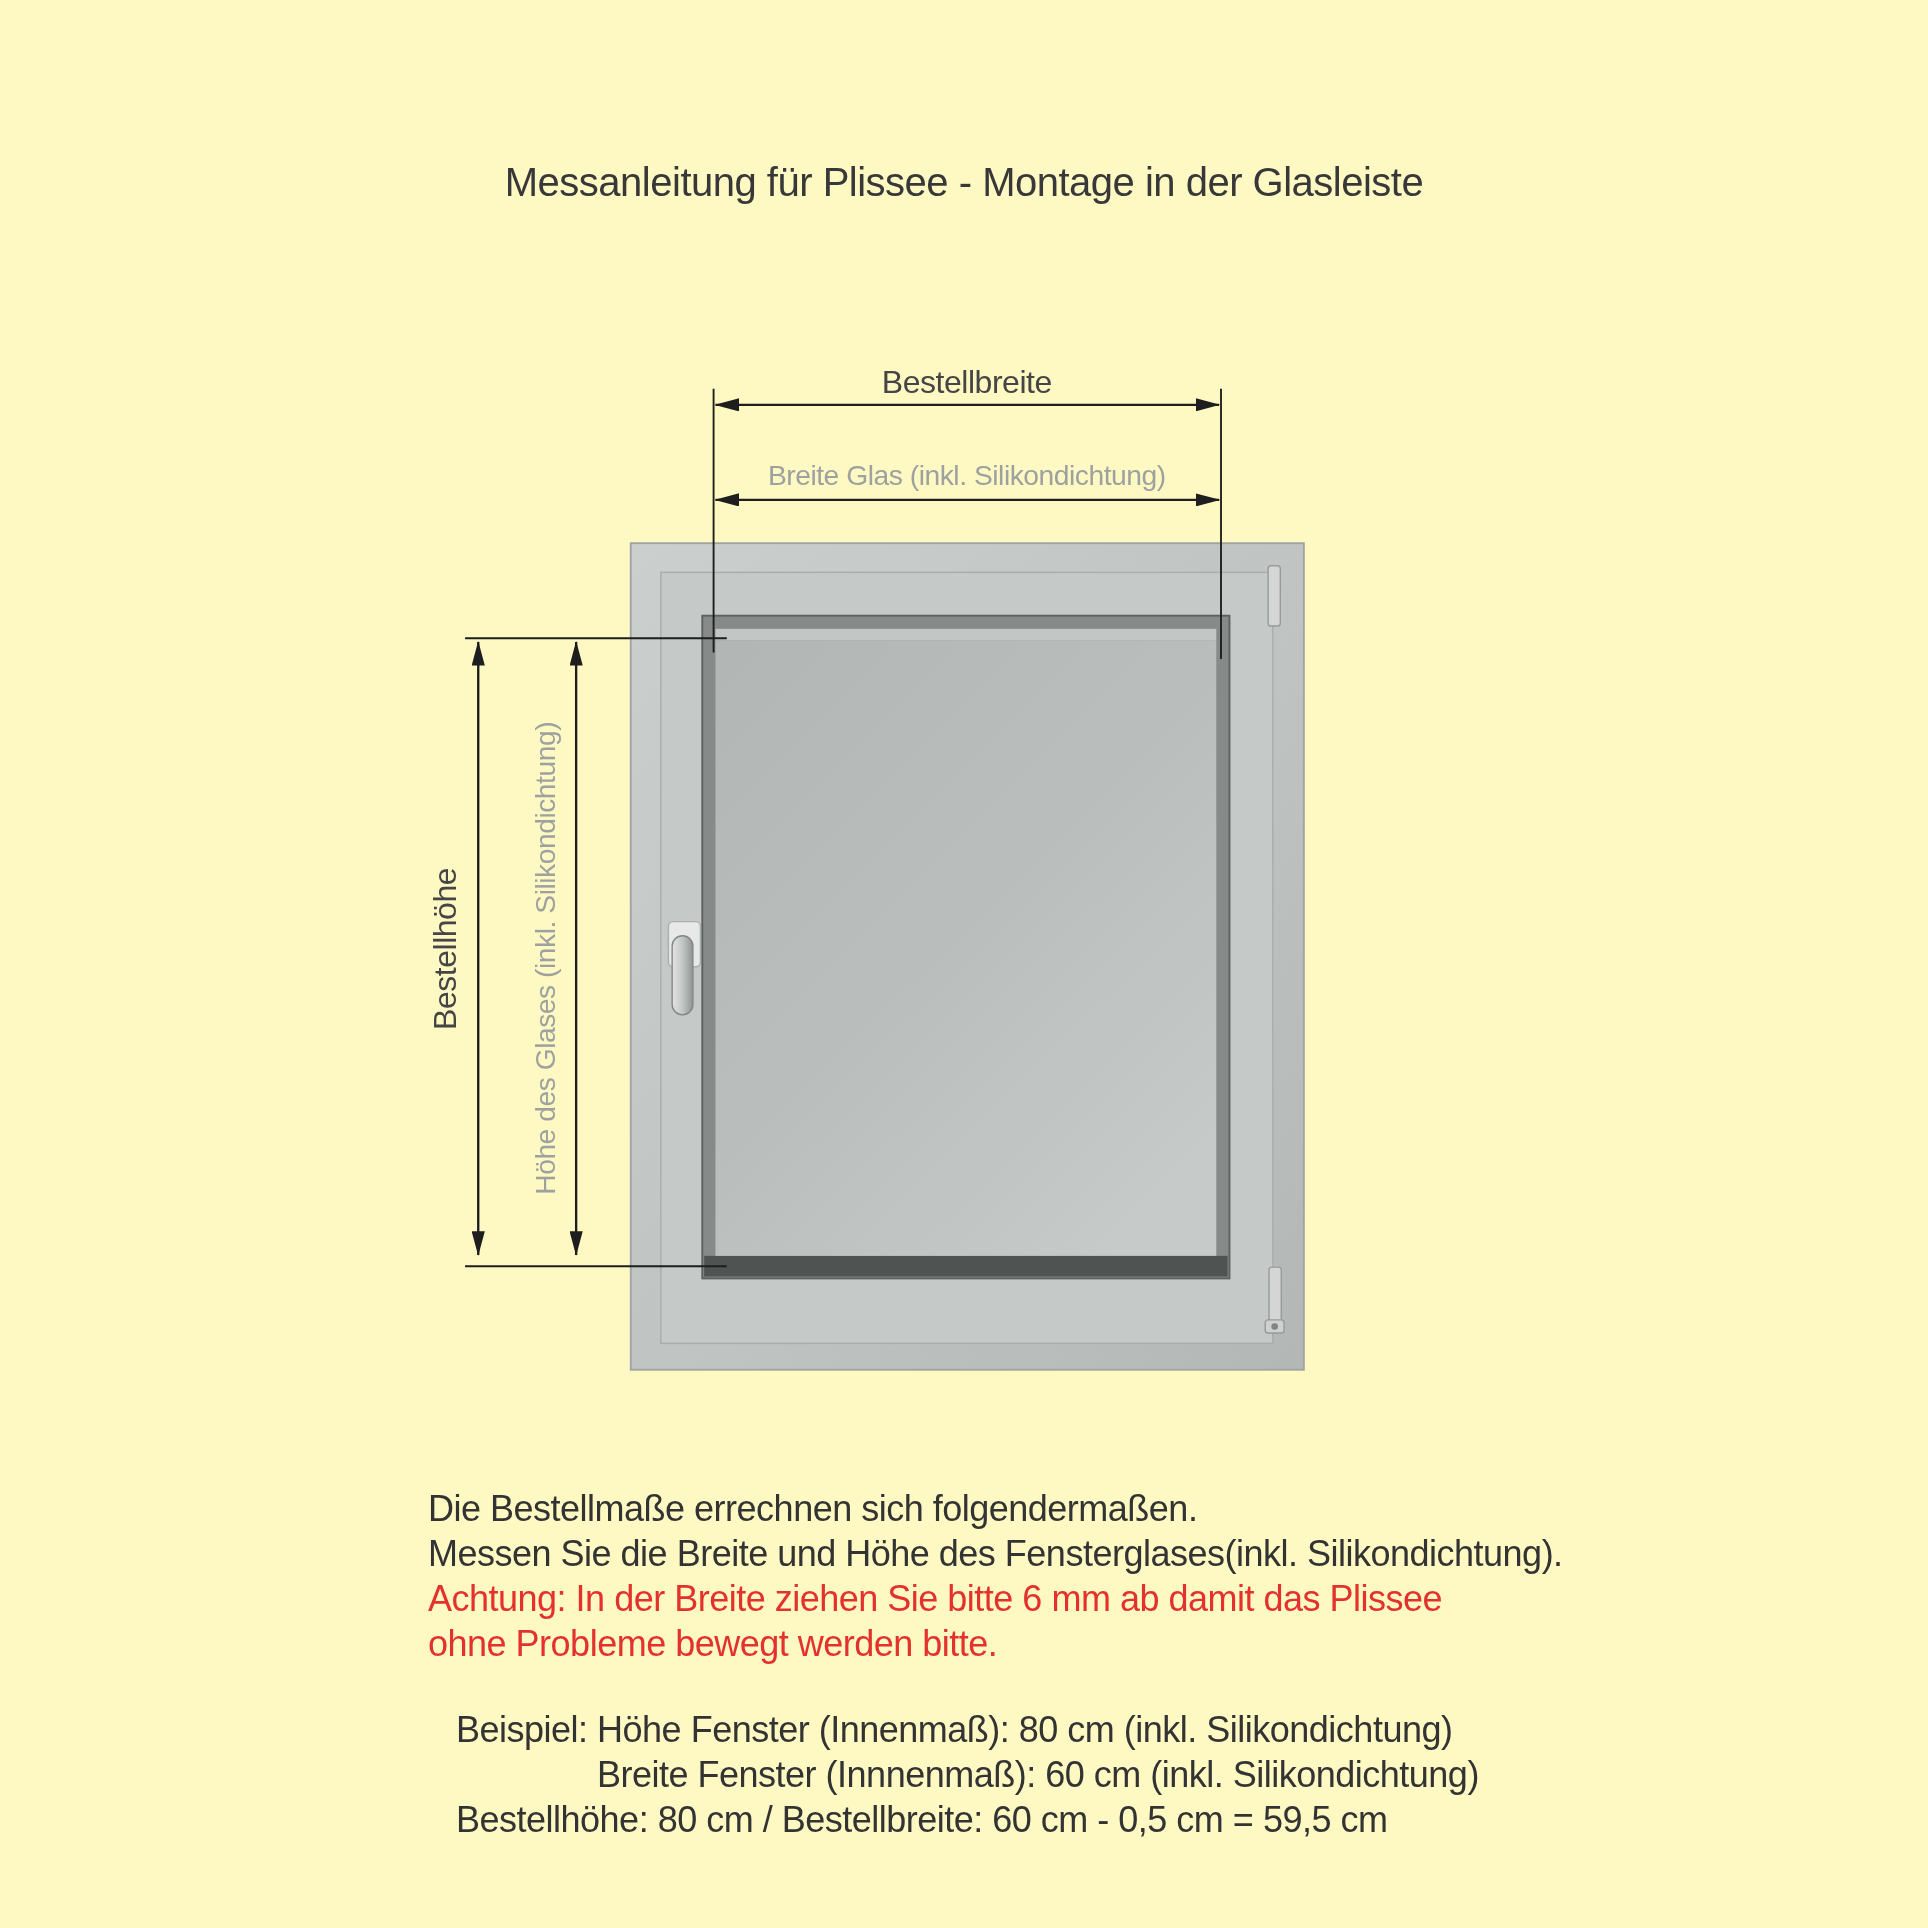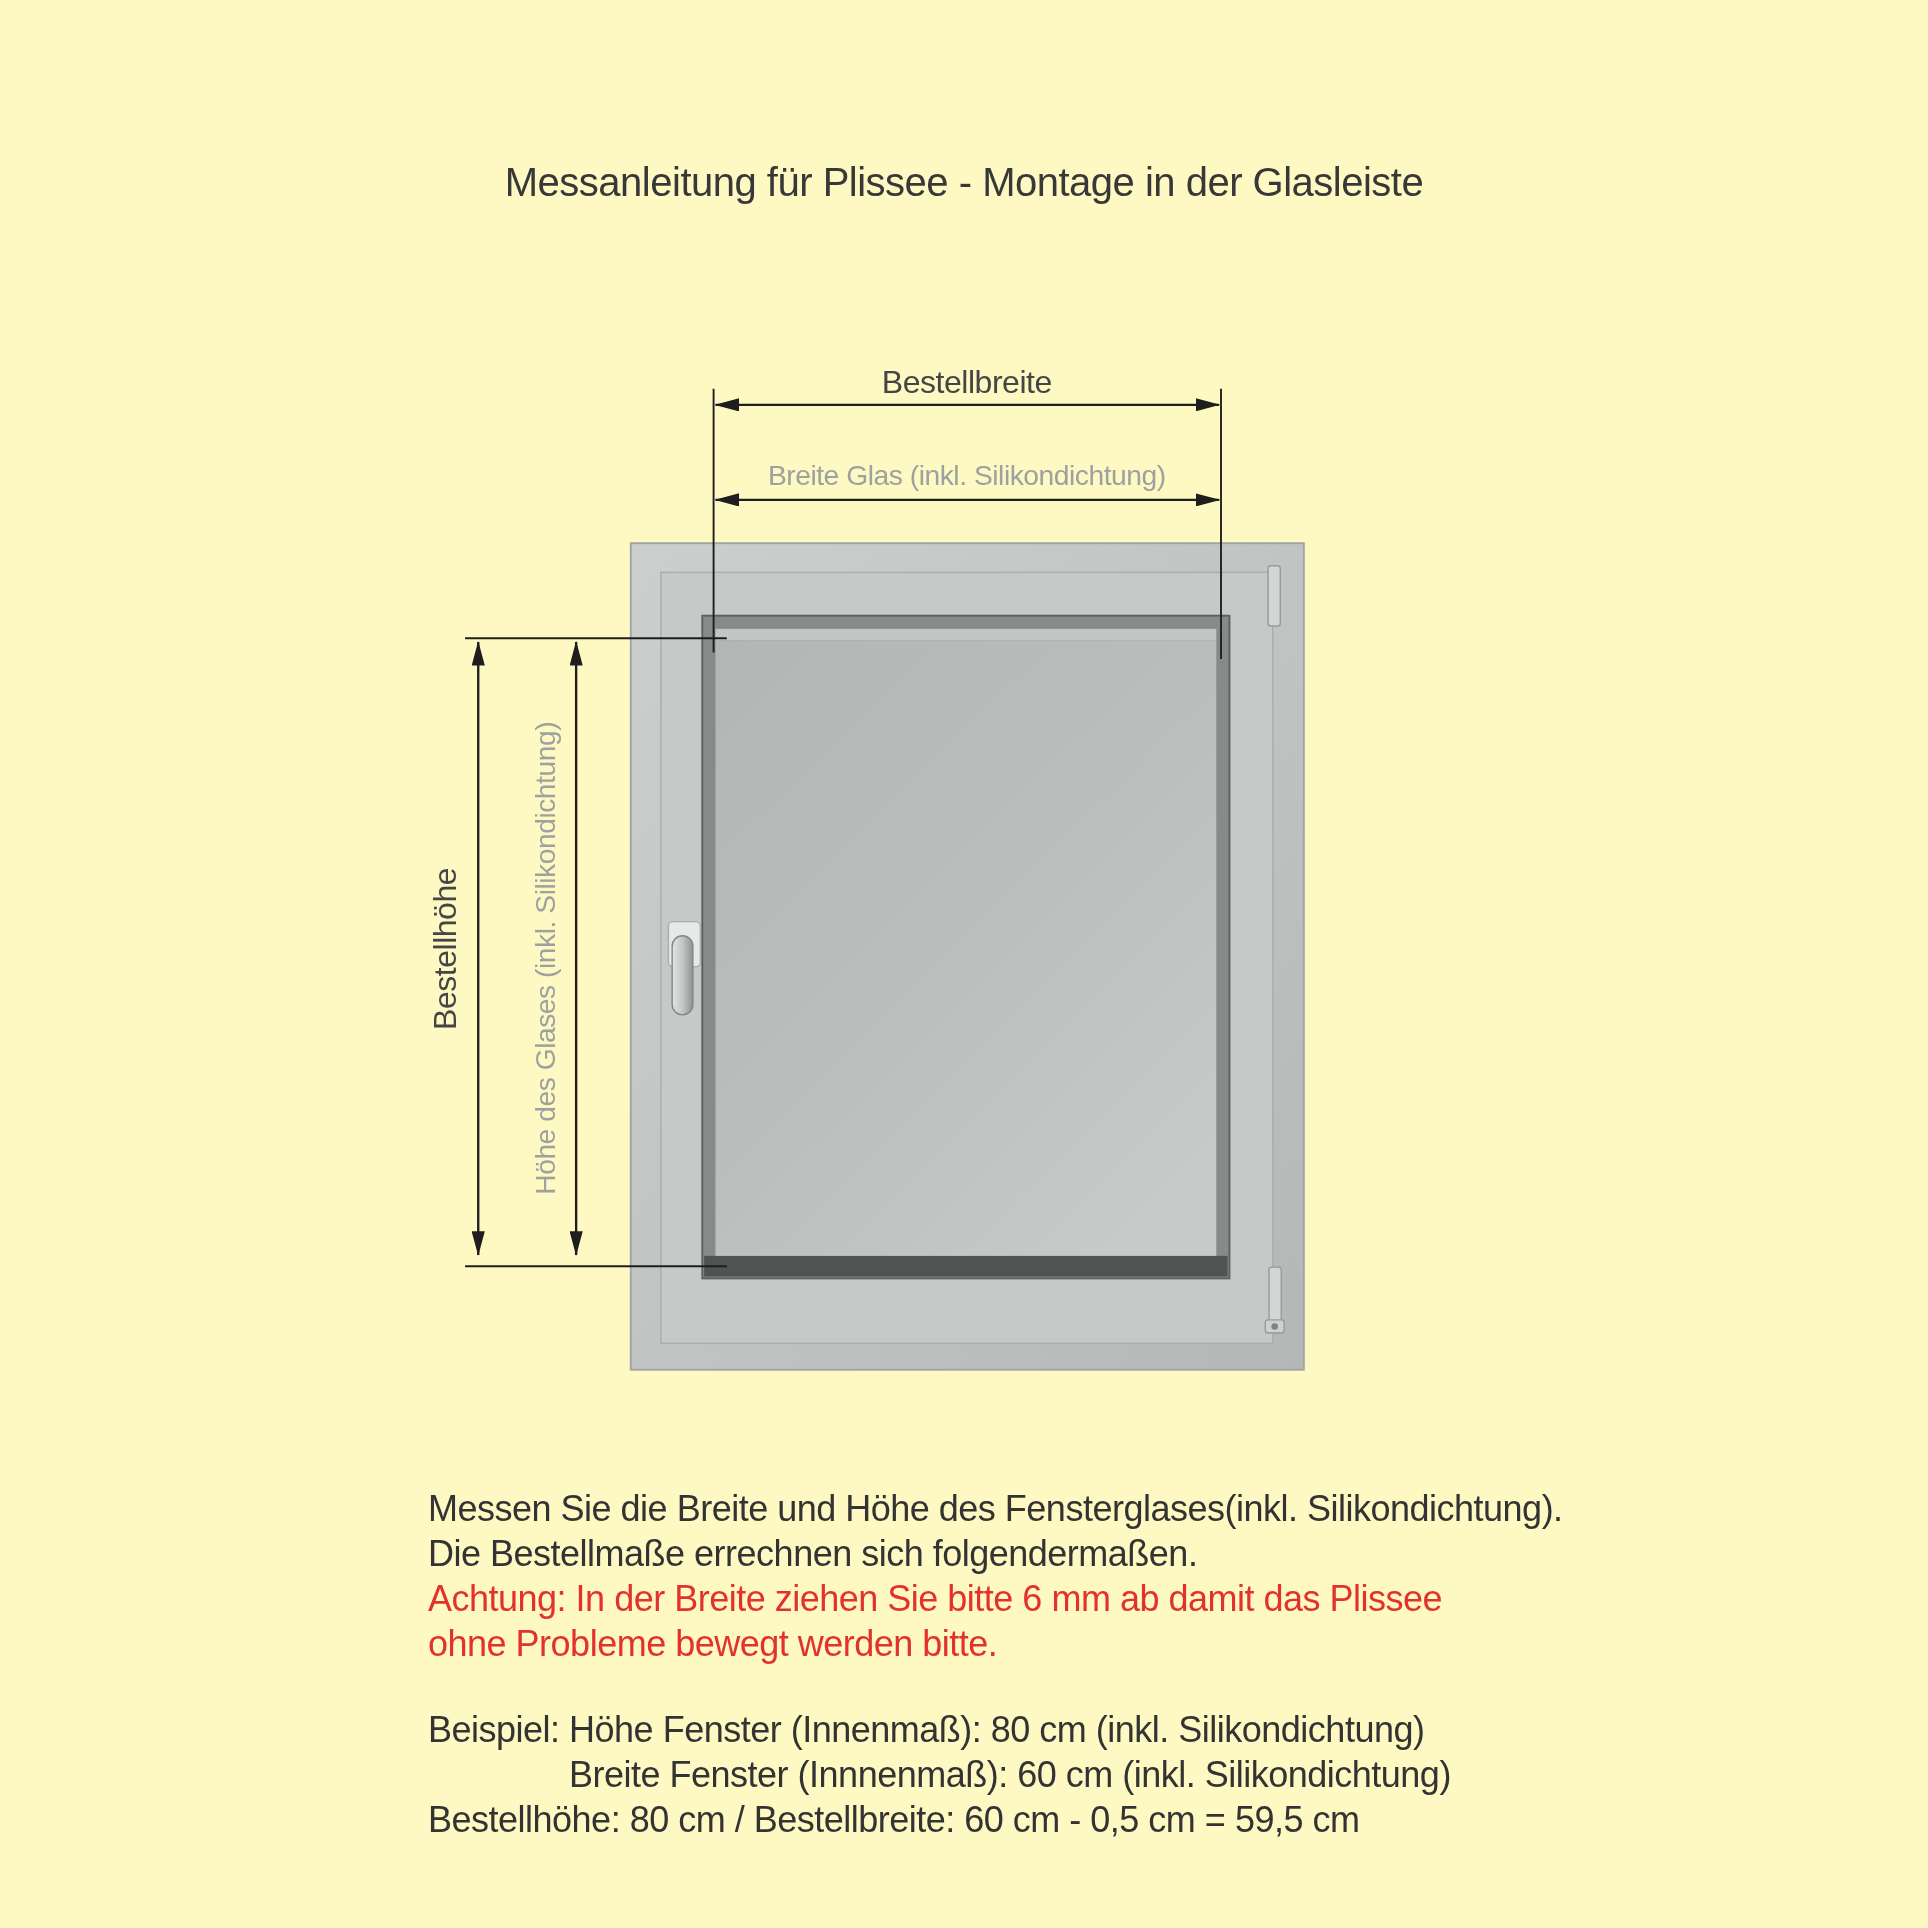--- a/index.html
+++ b/index.html
@@ -45,21 +45,21 @@
     position: absolute;
     left: 428px;
     top: 1486px;
     font-size: 36px;
     line-height: 45px;
     letter-spacing: -0.5px;
     white-space: nowrap;
   }
   .text-line { color: var(--body-text, #333); }
   .warning-line { color: var(--warning-text, #e3322d); }
-  .example-block { margin-top: 41px; }
+  .example-block { margin-top: 41px; margin-left: 28px; }
   .indented { padding-left: 141px; }
 </style>
 </head>
 <body>
 
 <div class="page">
 
   <div class="title">Messanleitung für Plissee - Montage in der Glasleiste</div>
 
   <svg class="diagram" viewBox="0 0 2048 2048" xmlns="http://www.w3.org/2000/svg">
@@ -113,22 +113,22 @@
       <line x1="612" y1="682" x2="612" y2="1333" stroke-width="2.5" marker-start="url(#dimArrow)" marker-end="url(#dimArrow)"></line>
     </g>
 
     <text x="1027" y="417" text-anchor="middle" class="dim-label-dark">Bestellbreite</text>
     <text x="1027" y="515" text-anchor="middle" class="dim-label-gray">Breite Glas (inkl. Silikondichtung)</text>
     <text transform="translate(484 1008) rotate(-90)" text-anchor="middle" class="dim-label-dark">Bestellhöhe</text>
     <text transform="translate(590 1018) rotate(-90)" text-anchor="middle" class="dim-label-gray">Höhe des Glases (inkl. Silikondichtung)</text>
   </svg>
 
   <div class="text-block">
+    <div class="text-line">Die Bestellmaße errechnen sich folgendermaßen.</div>
     <div class="text-line">Messen Sie die Breite und Höhe des Fensterglases(inkl. Silikondichtung).</div>
-    <div class="text-line">Die Bestellmaße errechnen sich folgendermaßen.</div>
     <div class="warning-line">Achtung: In der Breite ziehen Sie bitte 6 mm ab damit das Plissee</div>
     <div class="warning-line">ohne Probleme bewegt werden bitte.</div>
 
     <div class="example-block">
       <div class="text-line">Beispiel: Höhe Fenster (Innenmaß): 80 cm (inkl. Silikondichtung)</div>
       <div class="text-line indented">Breite Fenster (Innnenmaß): 60 cm  (inkl. Silikondichtung)</div>
       <div class="text-line">Bestellhöhe: 80 cm / Bestellbreite: 60 cm  - 0,5 cm = 59,5 cm</div>
     </div>
   </div>
 

